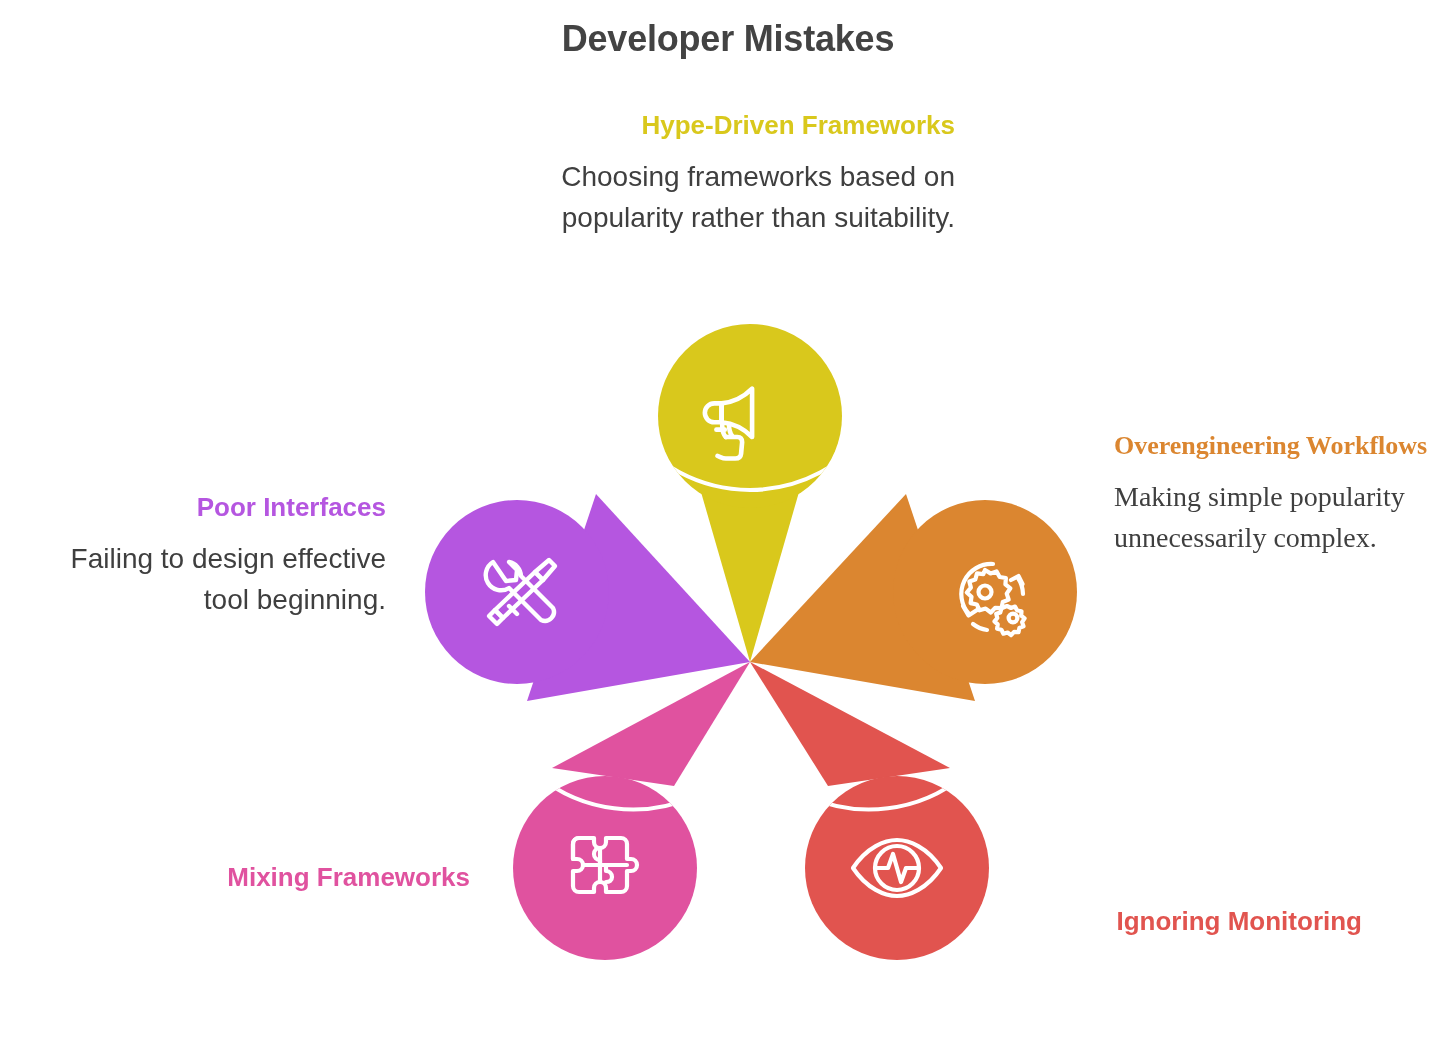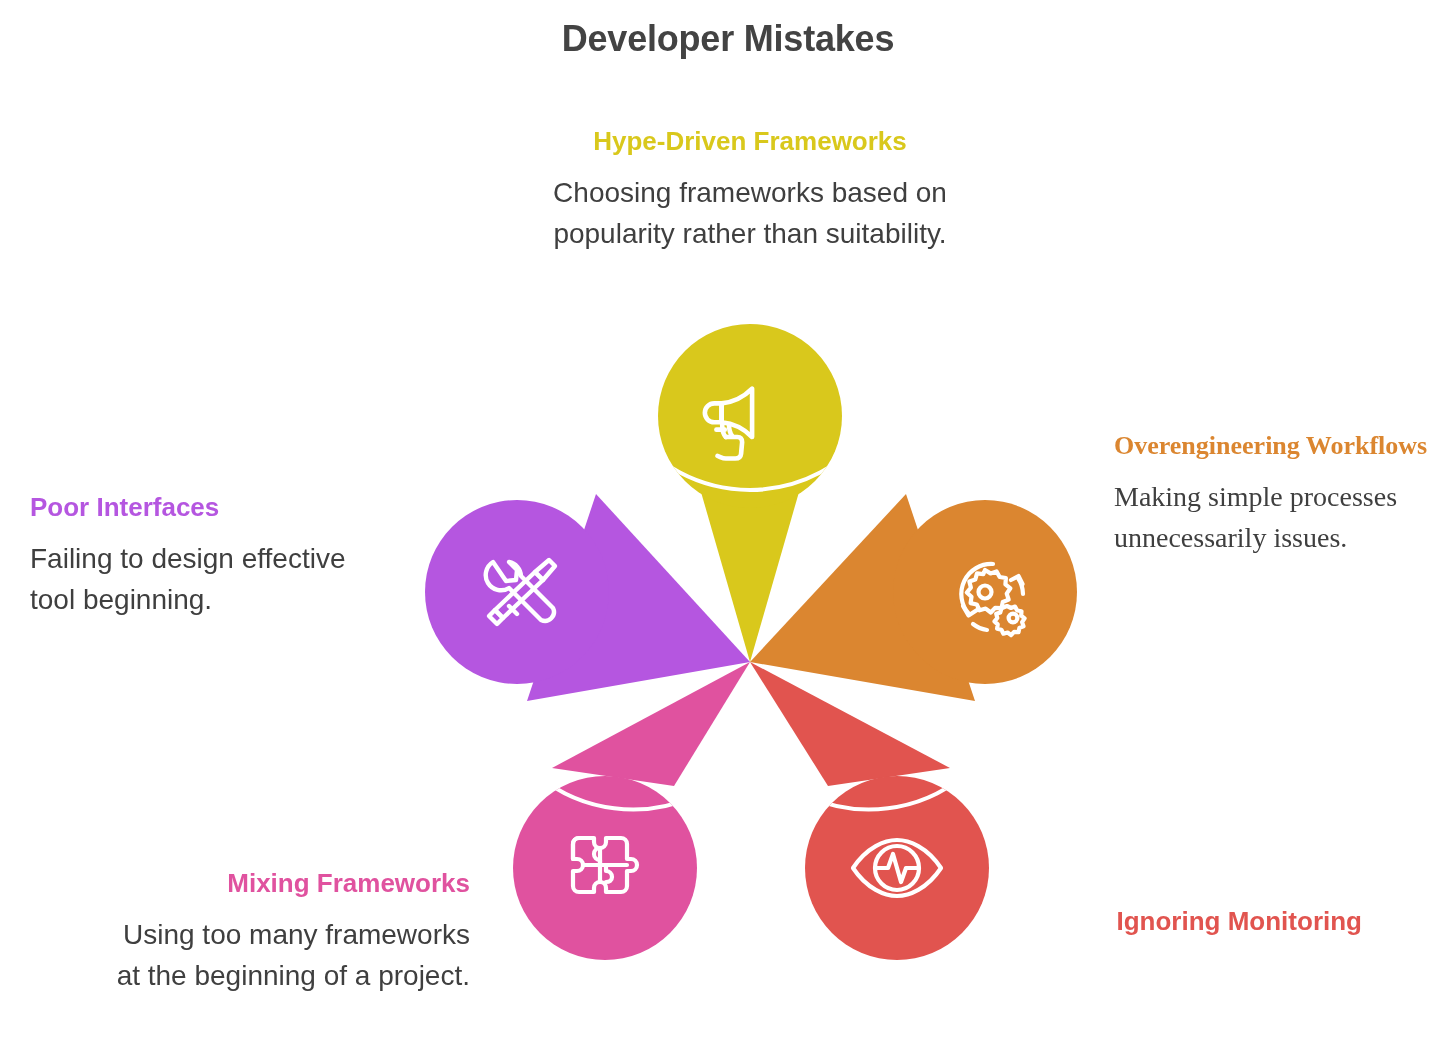--- a/index.html
+++ b/index.html
@@ -49,23 +49,23 @@
     font-size: 28px;
     line-height: 1.45;
     color: #3f3f3f;
     margin: 0;
     font-weight: 400;
   }
 
   
   #block-hype {
     left: 545px;
-    top: 124px;
+    top: 108px;
     width: 410px;
-    text-align: center;
+    text-align: right;
   }
   #block-hype .label-title { color: #D9C81C; }
 
   #block-over {
     left: 1114px;
     top: 428px;
     width: 330px;
     text-align: left;
     font-family: Liberation Serif, serif;
   }
@@ -78,26 +78,27 @@
     text-align: right;
   }
   #block-monitor .label-title { color: #E1544F; }
 
   #block-mixing {
     left: 110px;
     top: 860px;
     width: 360px;
     text-align: right;
   }
-  #block-mixing .label-title { color: #E0529F; margin-top: 6px; }
+  #block-mixing .label-title { color: #E0529F; }
 
   #block-poor {
     left: 30px;
     top: 490px;
     width: 356px;
+    text-align: right;
   }
   #block-poor .label-title { color: #B556E0; }
 </style>
 </head>
 <body>
 
 <div id="page-title">Developer Mistakes</div>
 
 <svg class="diagram" viewBox="0 0 1456 1045">
   <defs>
@@ -213,28 +214,27 @@
   </g>
 </svg>
 
 <div class="label-block" id="block-hype">
   <div class="label-title">Hype-Driven Frameworks</div>
   <div class="label-desc">Choosing frameworks based on popularity rather than suitability.</div>
 </div>
 
 <div class="label-block" id="block-over">
   <div class="label-title">Overengineering Workflows</div>
-  <div class="label-desc">Making simple processes unnecessarily issues.</div>
+  <div class="label-desc">Making simple popularity unnecessarily complex.</div>
 </div>
 
 <div class="label-block" id="block-monitor">
   <div class="label-title">Ignoring Monitoring</div>
 </div>
 
 <div class="label-block" id="block-mixing">
   <div class="label-title">Mixing Frameworks</div>
-  <div class="label-desc">Using too many frameworks at the beginning of a project.</div>
 </div>
 
 <div class="label-block" id="block-poor">
   <div class="label-title">Poor Interfaces</div>
   <div class="label-desc">Failing to design effective tool beginning.</div>
 </div>
 
 </body></html>

